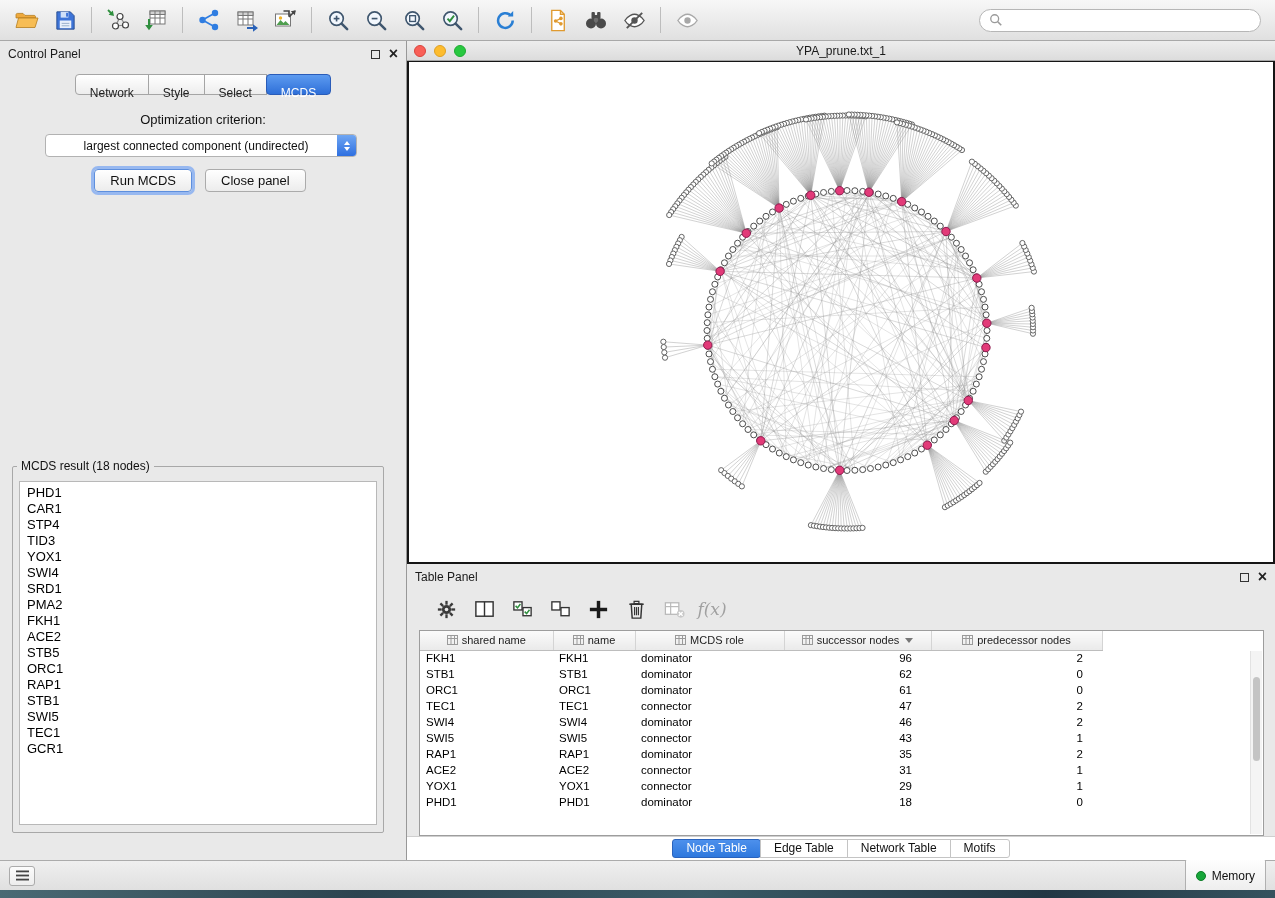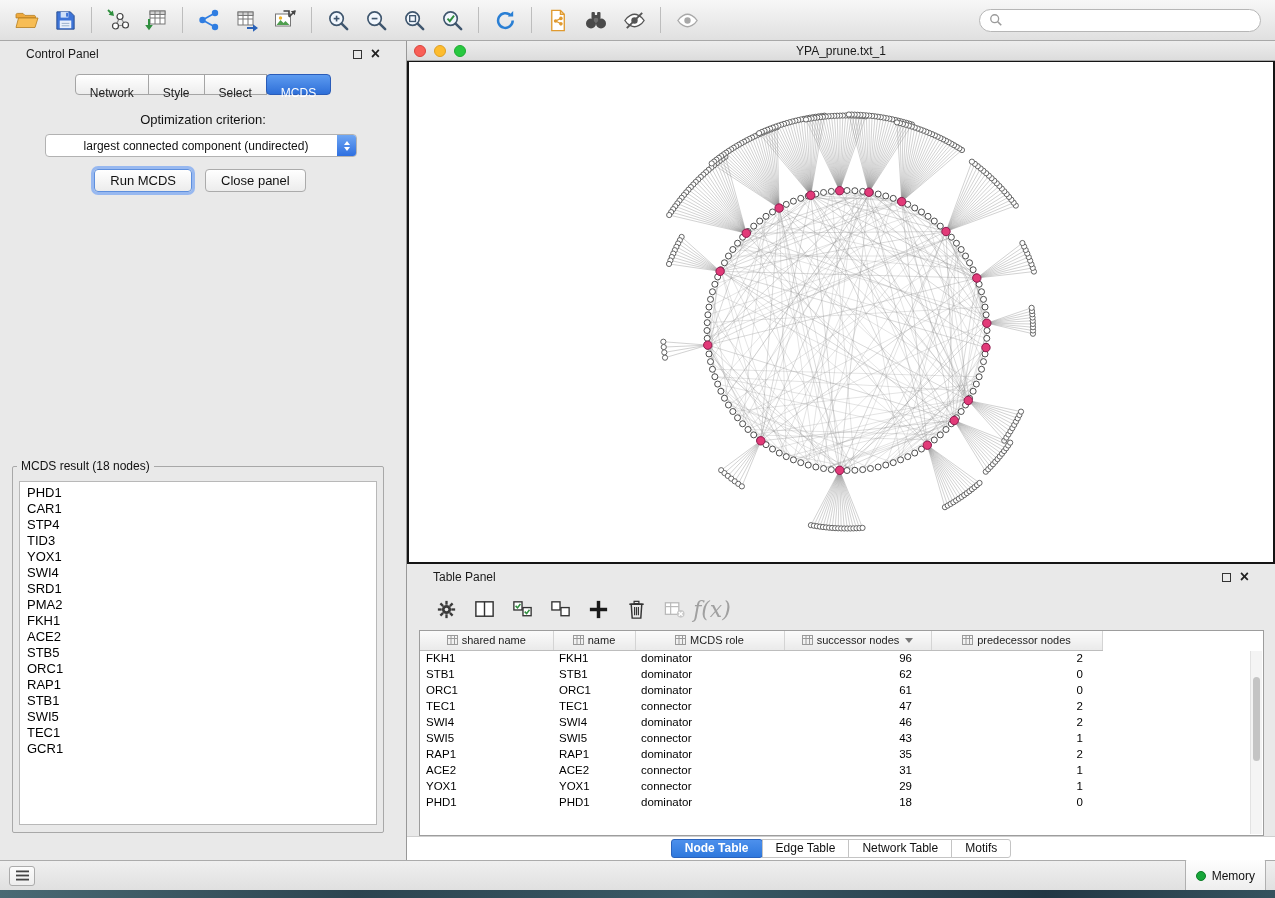--- a/index.html
+++ b/index.html
@@ -24,21 +24,21 @@
     display:flex; align-items:center; padding:0 9px; }
   .search-box input { flex:1; border:none; outline:none; font-size:12px; background:transparent;
     font-family:"Liberation Sans", sans-serif; }
 
   
   .body { flex:1; display:flex; min-height:0; }
 
   
   .control-panel { width:407px; flex:0 0 407px; position:relative;
     background:#e9e9e9; border-right:1px solid #989898; }
-  .panel-header { height:26px; display:flex; align-items:center; padding:0 26px;
+  .panel-header { height:26px; display:flex; align-items:center; padding:0 8px;
     font-size:12px; color:#1a1a1a; }
   .ph-icons { margin-left:auto; display:flex; align-items:center; gap:9px; }
   .float-ic { width:9px; height:9px; border:1.5px solid #333; display:inline-block; }
   .close-ic { font-size:16px; font-weight:bold; color:#222; line-height:10px; }
 
   .ctabs { position:absolute; top:33px; left:0; right:0; display:flex; justify-content:center; }
   .ctab { height:21px; line-height:19px; padding:9px 14px; font-size:12px; color:#222;
     background:linear-gradient(#ffffff,#ededed); border:1px solid #a5a5a5; margin-left:-1px; }
   .ctab:first-child { border-radius:4px 0 0 4px; margin-left:0; }
   .ctab:last-child { border-radius:0 4px 4px 0; }
@@ -87,21 +87,21 @@
   .net-title { position:absolute; left:0; right:0; text-align:center; font-size:12px; color:#1a1a1a; }
   .net-canvas { flex:1; background:#fff; border:2px solid #151515; border-top-width:1px; position:relative; }
   .net-canvas svg { width:100%; height:100%; display:block; }
 
   .table-panel { flex:1; position:relative; background:#e9e9e9; min-height:0; }
   .tt-toolbar { position:absolute; top:26px; left:0; right:0; height:38px;
     display:flex; align-items:center; padding:0 22px; gap:4px;
     background:#e9e9e9; }
   .ttb { width:34px; height:30px; display:flex; align-items:center; justify-content:center;
     border:none; background:transparent; padding:0; }
-  .fx { font-family:"DejaVu Serif", serif; font-style:italic; font-size:22px; color:#a0a0a0; }
+  .fx { font-family:"DejaVu Serif", serif; font-style:italic; font-size:17px; color:#a0a0a0; }
 
   .table-box { position:absolute; left:12px; right:11px; top:66px; bottom:24px;
     background:#fff; border:1px solid #9d9d9d; overflow:hidden; }
   table { border-collapse:collapse; table-layout:fixed; width:682px; }
   thead th { height:19px; background:linear-gradient(#fbfbfb,#eaeaea);
     border-right:1px solid #d4d4d4; border-bottom:1px solid #bdbdbd;
     font-weight:normal; font-size:11px; color:#222; text-align:center; padding:0 4px;
     white-space:nowrap; overflow:hidden; }
   thead th svg { vertical-align:-1px; margin-right:4px; }
   .sortarrow { display:inline-block; margin-left:6px; width:0; height:0;
@@ -113,21 +113,21 @@
   .vscroll { position:absolute; top:20px; right:1px; bottom:1px; width:12px;
     background:#f4f4f4; border-left:1px solid #e2e2e2; }
   .vthumb { position:absolute; left:2px; right:2px; top:14%; height:46%;
     background:#c4c4c4; border-radius:5px; }
 
   .table-tabs { position:absolute; left:0; right:0; bottom:0; height:24px;
     background:#fff; border-top:1px solid #cfcfcf;
     display:flex; justify-content:center; align-items:center; }
   .ttab { height:19px; line-height:17px; padding:0 13px; font-size:12px; color:#111;
     background:#fff; border:1px solid #c4c4c4; margin-left:-1px; }
-  .ttab:first-child { border-radius:3px 0 0 3px; margin-left:0;font-weight:bold; }
+  .ttab:first-child { border-radius:3px 0 0 3px; margin-left:0; }
   .ttab:last-child { border-radius:0 3px 3px 0; }
   .ttab.active { background:linear-gradient(#4d90ec,#2e78dd); color:#fff; border-color:#2a63bd; border-radius:3px; }
 
   
   .statusbar { height:30px; flex:0 0 30px; display:flex; align-items:center;
     background:linear-gradient(#efefef,#e0e0e0); border-top:1px solid #ababab; padding:0 9px; }
   .menu-btn { width:26px; height:20px; border:1px solid #ababab; border-radius:3px;
     background:linear-gradient(#fcfcfc,#ededed); display:flex; align-items:center; justify-content:center; padding:0; }
   .memory-btn { margin-left:auto; height:38px; padding:0 10px; display:flex; align-items:center; gap:6px;
     border:1px solid #b0b0b0; border-radius:4px; background:linear-gradient(#ffffff,#ececec);

